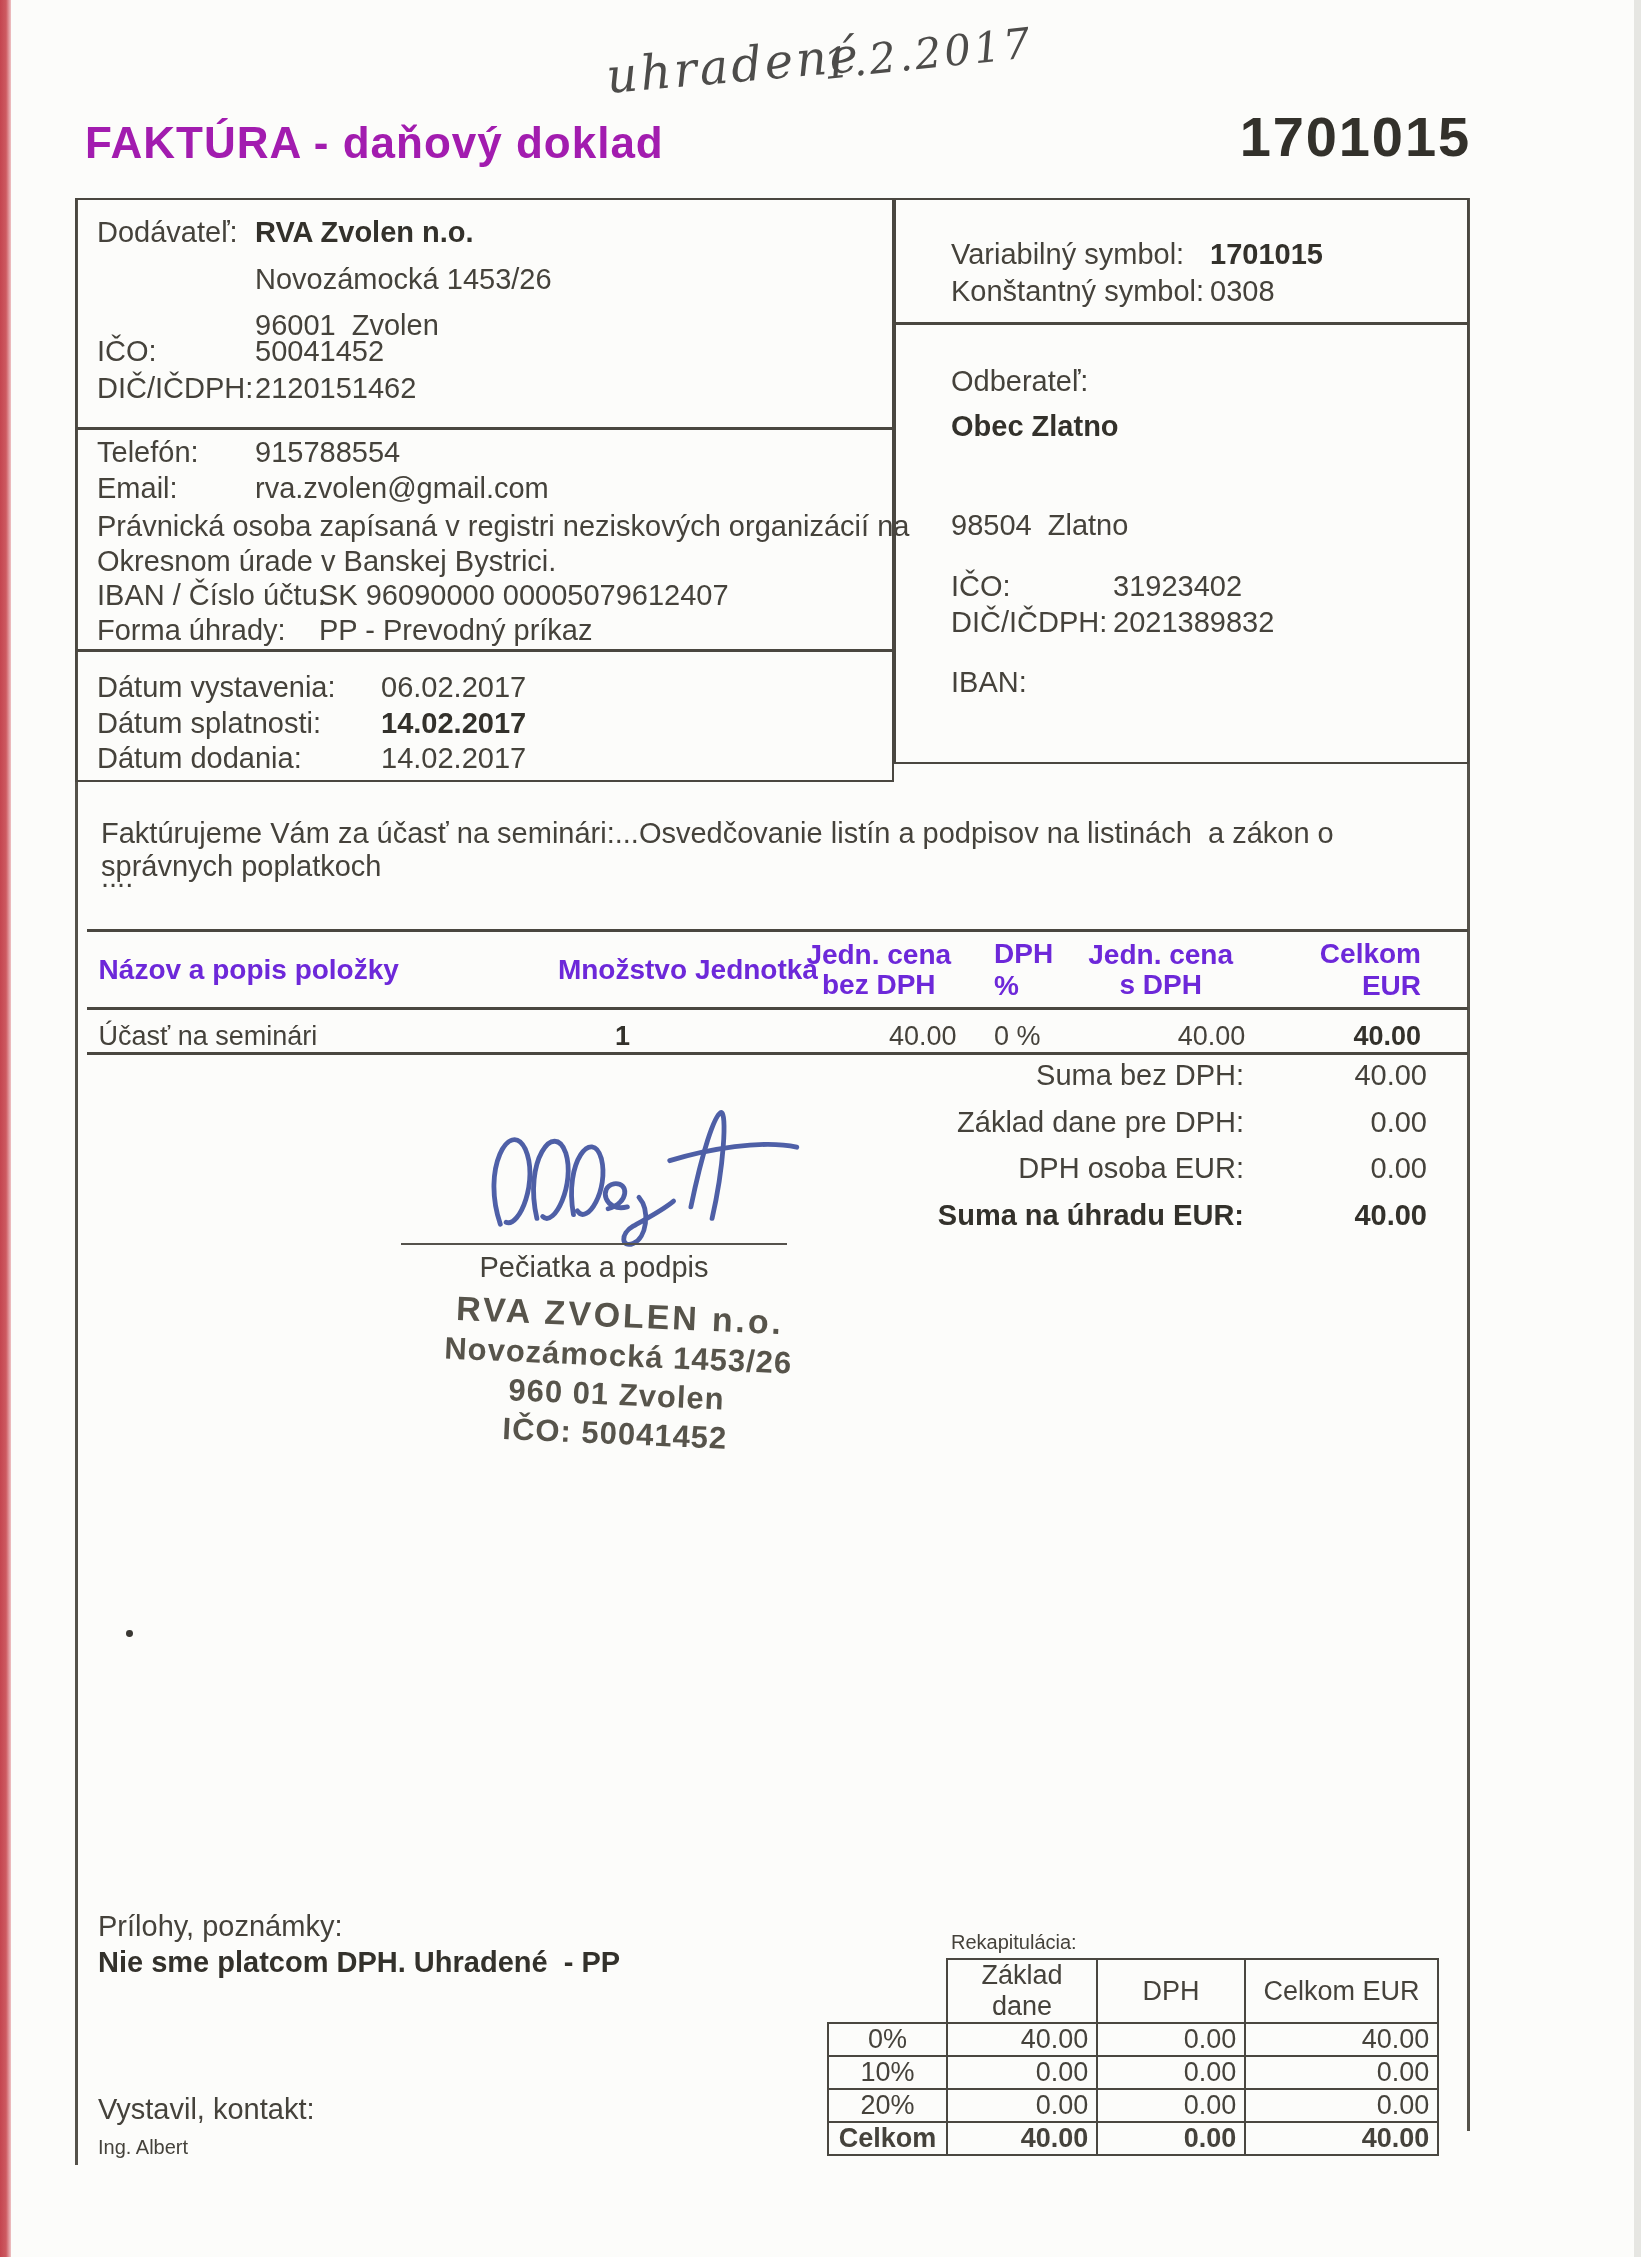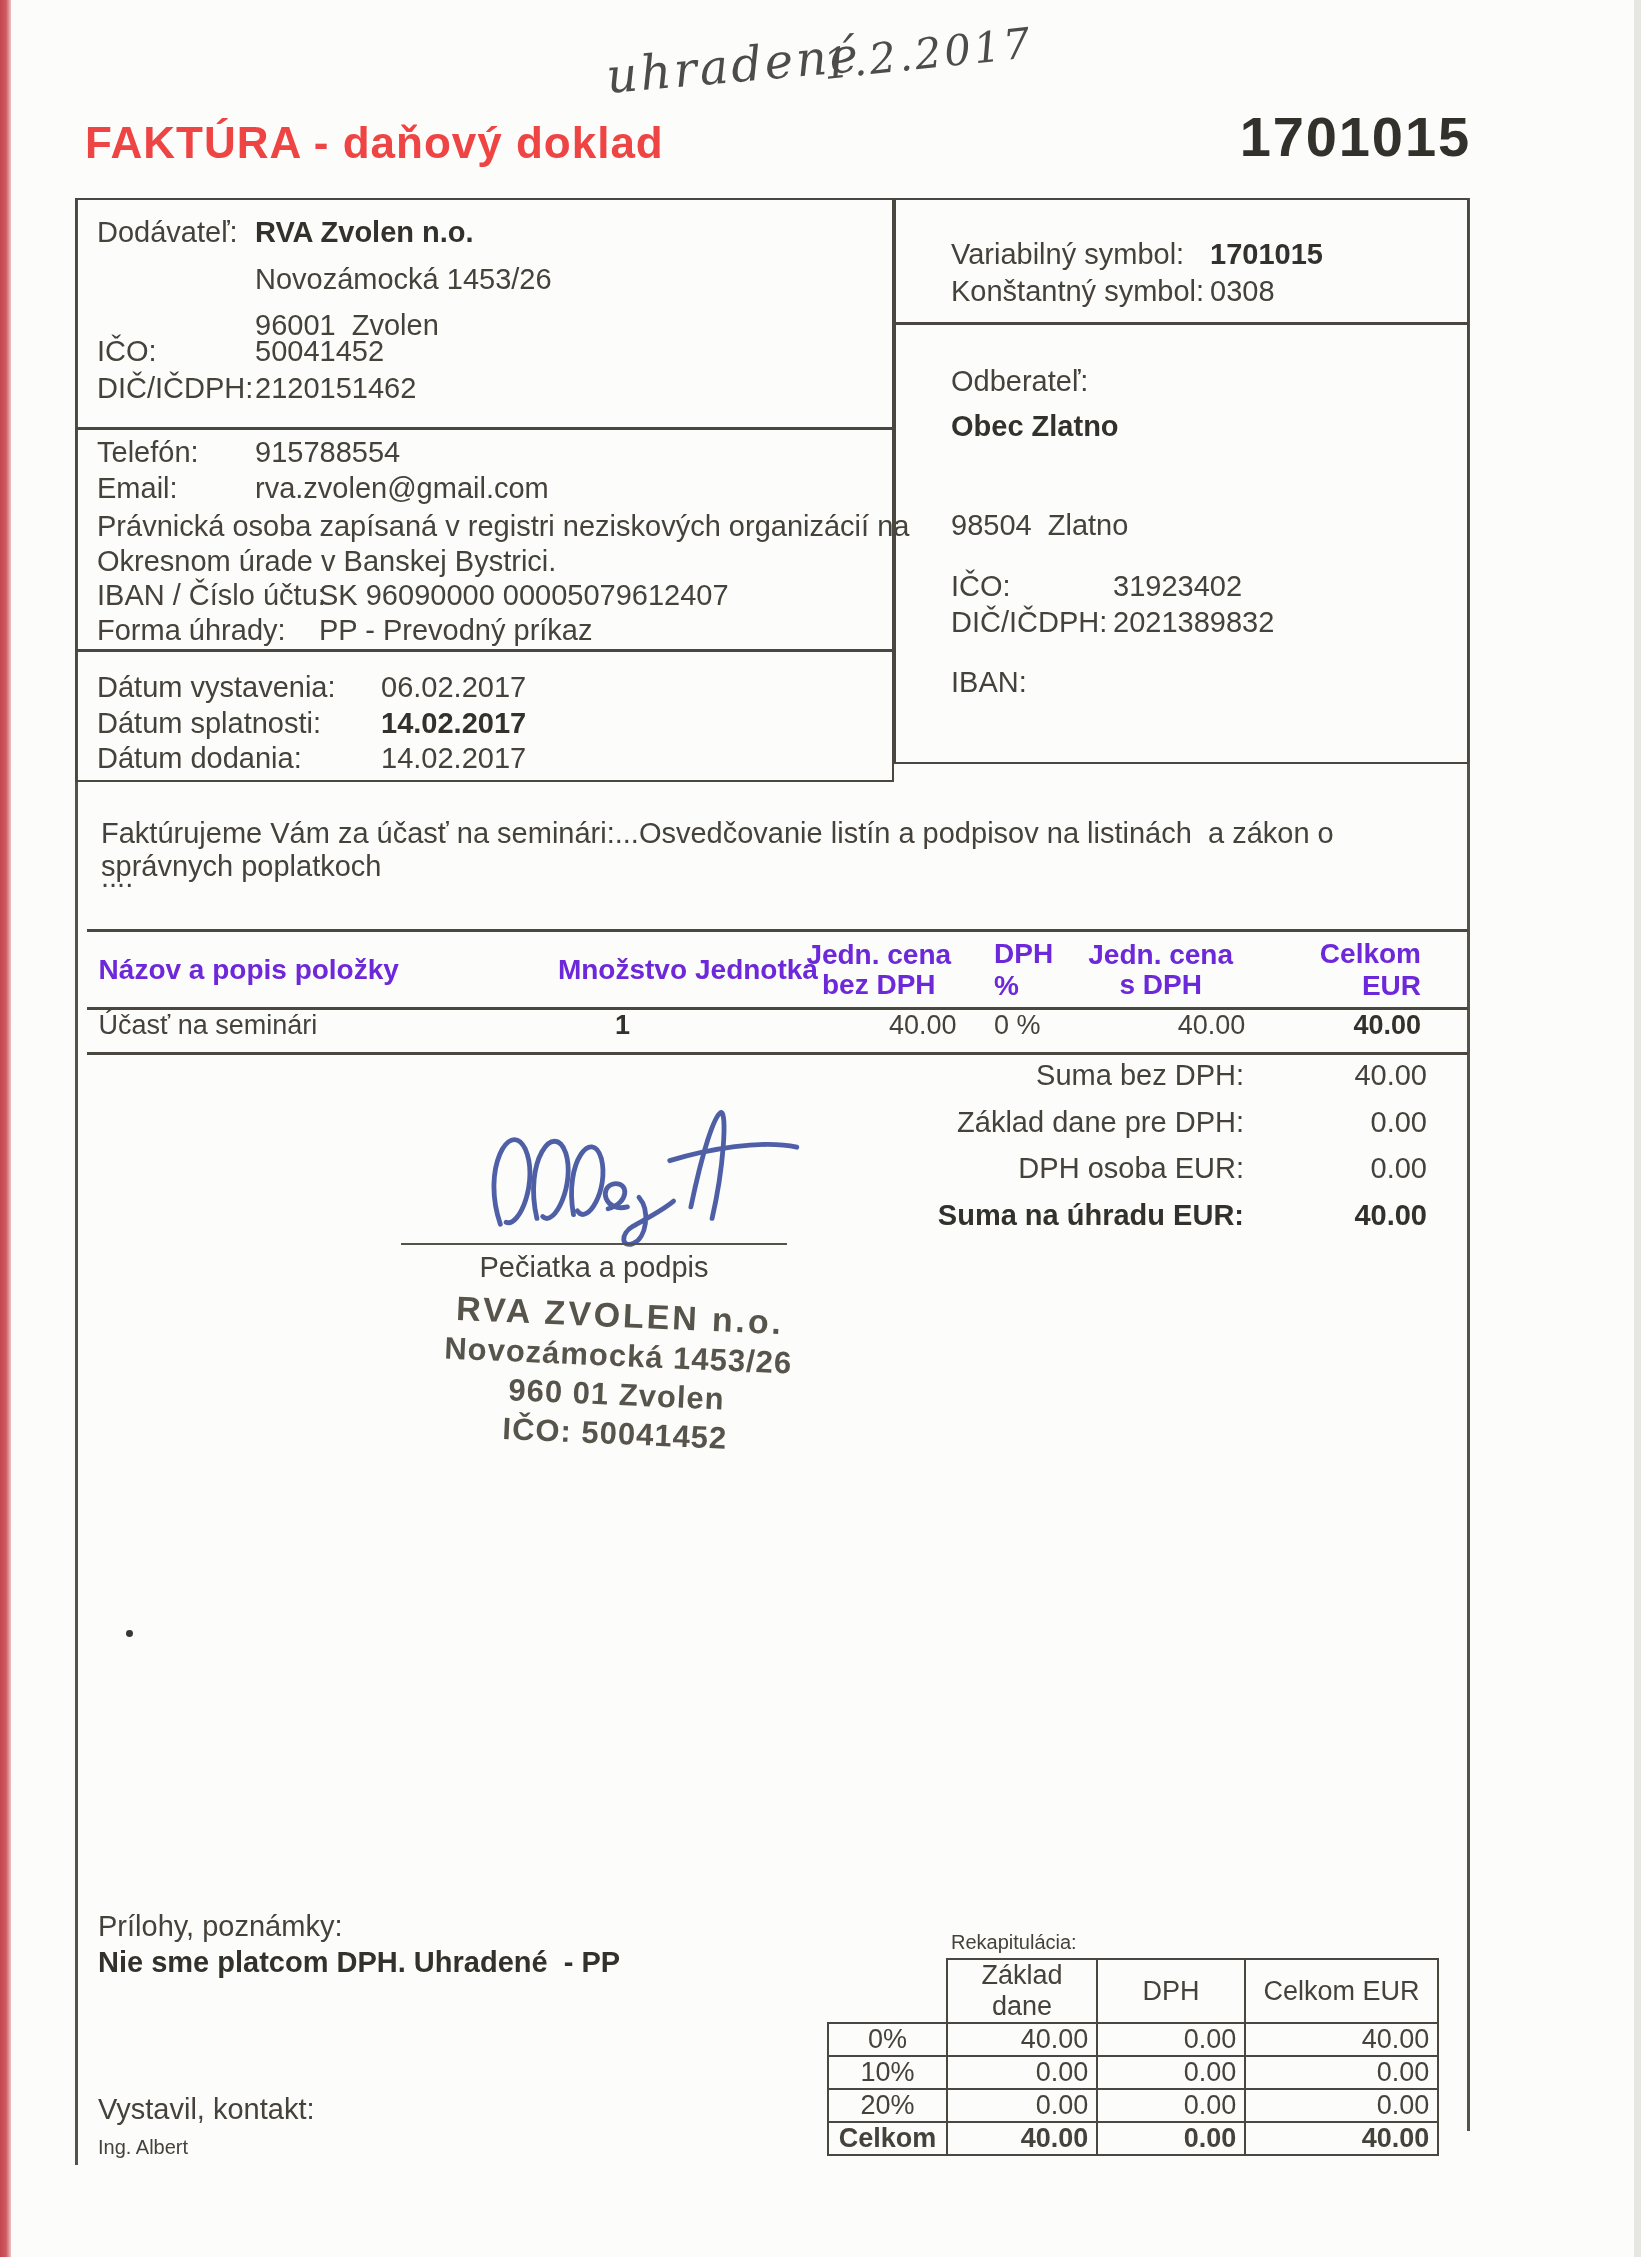--- a/index.html
+++ b/index.html
@@ -10,27 +10,27 @@
   .t28{font-size:20px;line-height:31px;white-space:pre-wrap;}
   .b{font-weight:bold;color:#33312b;}
   .box{position:absolute;border:2.9px solid #4a4740;box-sizing:border-box;background:transparent;}
   .hr{position:absolute;height:2.9px;background:#4a4740;}
   .vr{position:absolute;width:2.9px;background:#55524a;}
   .red-edge{position:absolute;left:0;top:0;width:10.6px;height:2257px;
             background:linear-gradient(90deg,#c4454f 0%,#cd5a61 55%,#efc3c5 100%);}
   .right-edge{position:absolute;right:0;top:0;width:6.8px;height:2257px;background:#e6e6e2;}
   .hw{position:absolute;color:#4d4c4a;font-style:italic;letter-spacing:2.9px;
       font-family:"DejaVu Serif",serif;}
-  .title{position:absolute;font-size:44px;font-weight:bold;color:#ef4444;letter-spacing:1px;}
+  .title{position:absolute;font-size:44px;font-weight:bold;color:#a21caf;letter-spacing:1px;}
   .invnum{position:absolute;font-size:56px;font-weight:bold;color:#33312b;letter-spacing:1.9px;}
   
   .items{position:absolute;left:87px;top:929px;width:1381px;box-sizing:border-box;}
   .items .hrow{display:flex;align-items:center;border-top:3.9px solid #4a4740;
                border-bottom:3.9px solid #4a4740;height:75px;font-weight:bold;color:#6d28d9;}
-  .items .drow{display:flex;align-items:flex-start;border-bottom:3.9px solid #4a4740;height:42px;}
+  .items .drow{display:flex;align-items:flex-end;border-bottom:3.9px solid #4a4740;height:42px;}
   .c-name{width:463px;padding-left:11.6px;box-sizing:border-box;text-align:left;}
   .c-qty{width:145px;text-align:center;}
   .c-unit{width:106px;text-align:center;}
   .c-price{width:169px;text-align:right;padding-right:13.5px;box-sizing:border-box;}
   .c-vat{width:106px;text-align:left;padding-left:24px;box-sizing:border-box;}
   .c-pvat{width:179px;text-align:right;padding-right:9.7px;box-sizing:border-box;}
   .c-tot{width:193px;text-align:right;padding-right:27px;box-sizing:border-box;}
   .h2l{line-height:30px;text-align:center;}
   .items .hrow div{font-size:28px;}
   .items .drow div{font-size:27px;}

